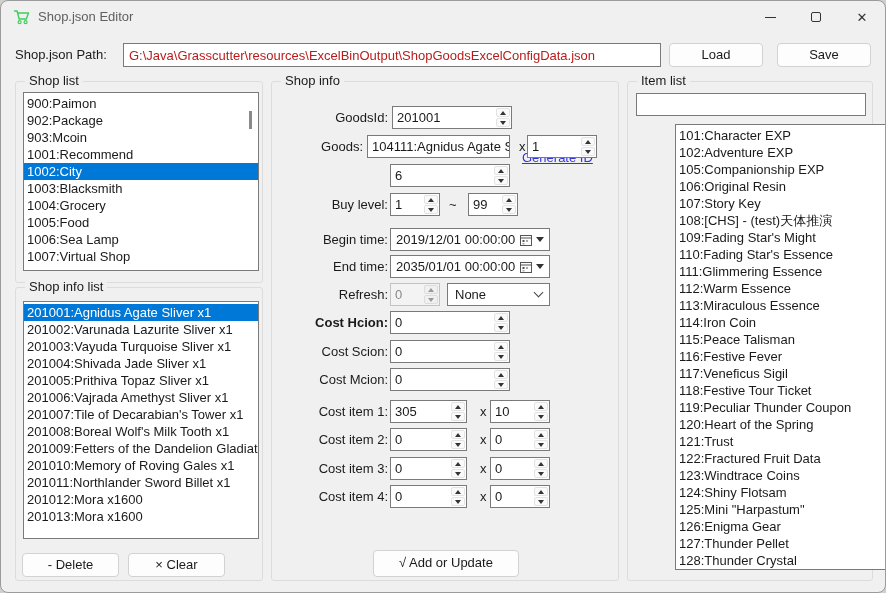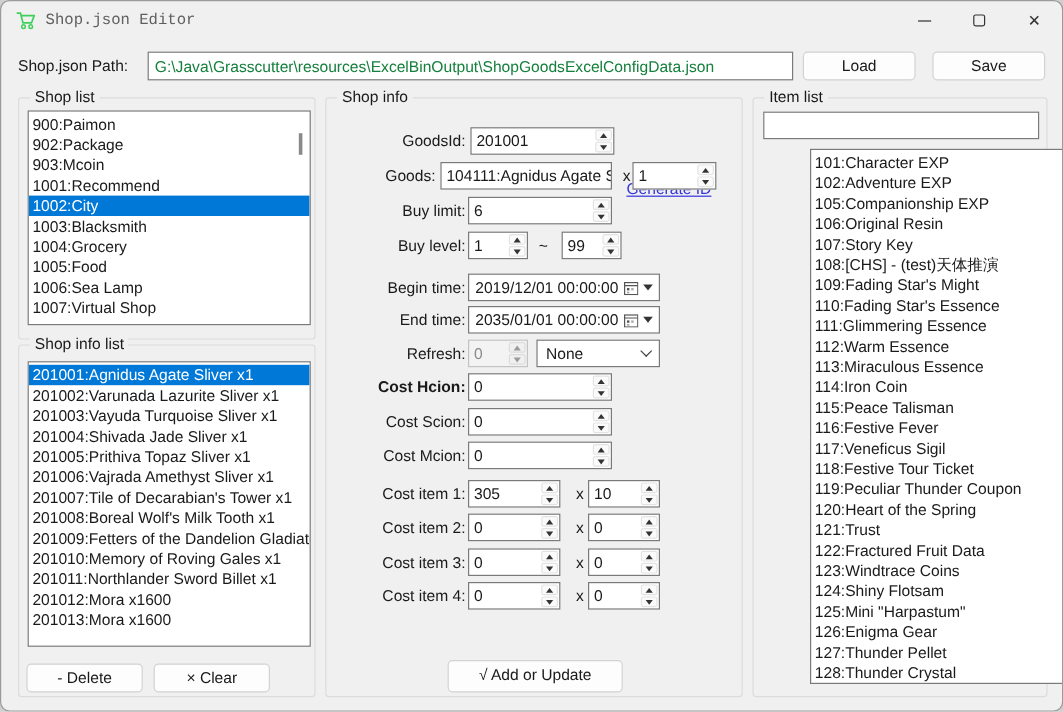--- a/index.html
+++ b/index.html
@@ -6,31 +6,31 @@
   html,body { margin:0; padding:0; background:#cfcfcf; }
   .window {
     position:relative; width:886px; height:593px;
     background:#f0f0f0; border:1px solid #9b9b9b; border-radius:8px;
     overflow:hidden;
     font-family:"Liberation Sans", sans-serif; font-size:13px; color:#1a1a1a;
   }
   
   .titlebar { position:absolute; left:0; top:0; right:0; height:32px; }
   .app-icon { position:absolute; left:12px; top:7px; width:18px; height:18px; }
-  .title-text { position:absolute; left:37px; top:0; line-height:32px; color:#5f5f5f; font-size:13px;font-family:Liberation Mono, monospace; }
+  .title-text { position:absolute; left:37px; top:0; line-height:32px; color:#5f5f5f; font-size:13px; }
   .win-btn { position:absolute; top:0; width:46px; height:32px; display:flex; align-items:center; justify-content:center; color:#333; }
   .wb-min { right:92px; } .wb-max { right:46px; } .wb-close { right:0; }
   .glyph-min { width:11px; height:0; border-top:1px solid #333; }
   .glyph-max { width:10px; height:10px; border:1px solid #333; border-radius:2px; }
   .glyph-close { font-size:13px; line-height:13px; }
   
   .path-label { position:absolute; left:14px; top:42px; line-height:24px; }
   .tbox {
     background:#fff; border:1px solid #7a7a7a; height:24px;
-    font-family:"Liberation Sans", sans-serif; font-size:13px; color:#15803d; padding:0 5px;
+    font-family:"Liberation Sans", sans-serif; font-size:13px; color:#b91c1c; padding:0 5px;
   }
   input.tbox { outline:none; }
   .btn {
     position:absolute; height:24px; background:#fdfdfd; border:1px solid #d2d2d2;
     border-radius:4px; text-align:center; line-height:22px; font-size:13px; color:#1a1a1a;
   }
   
   .group { position:absolute; border:1px solid #dcdcdc; border-radius:3px; }
   .group-label { position:absolute; top:-9px; left:9px; background:#f0f0f0; padding:0 4px; line-height:16px; }
   
@@ -154,21 +154,20 @@
       <span class="spin-btns">
           <span class="spin-btn">
             <span class="tri-up"></span>
           </span>
           <span class="spin-btn">
             <span class="tri-down"></span>
           </span>
         </span>
     </span>
 
-    <span class="flabel" style="left:2px; top:82px;">Buy limit:</span>
     <span class="spin" style="left:118px; top:82px; width:120px;">
       <span class="spin-val">6</span>
       <span class="spin-btns">
           <span class="spin-btn">
             <span class="tri-up"></span>
           </span>
           <span class="spin-btn">
             <span class="tri-down"></span>
           </span>
         </span>

